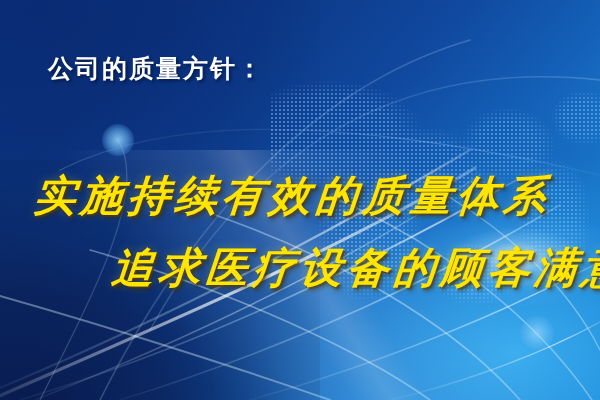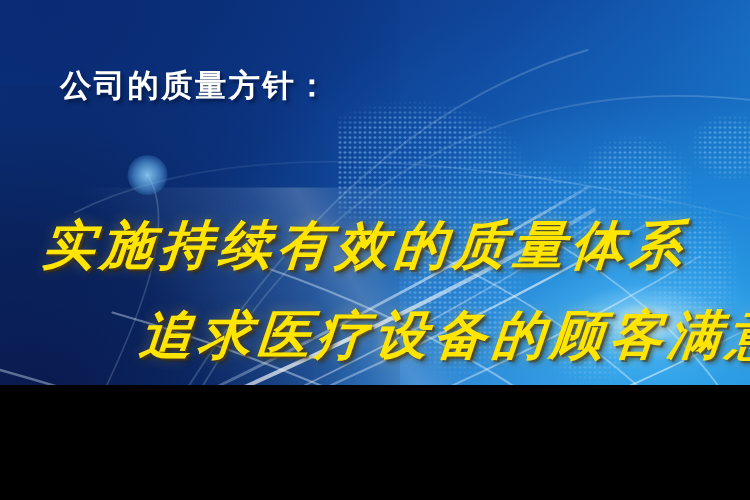--- a/index.html
+++ b/index.html
@@ -5,21 +5,21 @@
 <style>
   html, body {
     margin: 0;
     padding: 0;
     background: #000;
   }
 
   #slide {
     position: relative;
     width: 600px;
-    height: 308px;
+    height: 400px;
     overflow: hidden;
     font-family: "DejaVu Sans", "Liberation Sans", sans-serif;
     
     background:
       radial-gradient(ellipse 520px 380px at 86% 88%,
           rgba(60,175,240,0.95) 0%,
           rgba(35,140,220,0.65) 28%,
           rgba(20,95,180,0.30) 52%,
           rgba(10,55,135,0.0) 74%),
       linear-gradient(130deg,

